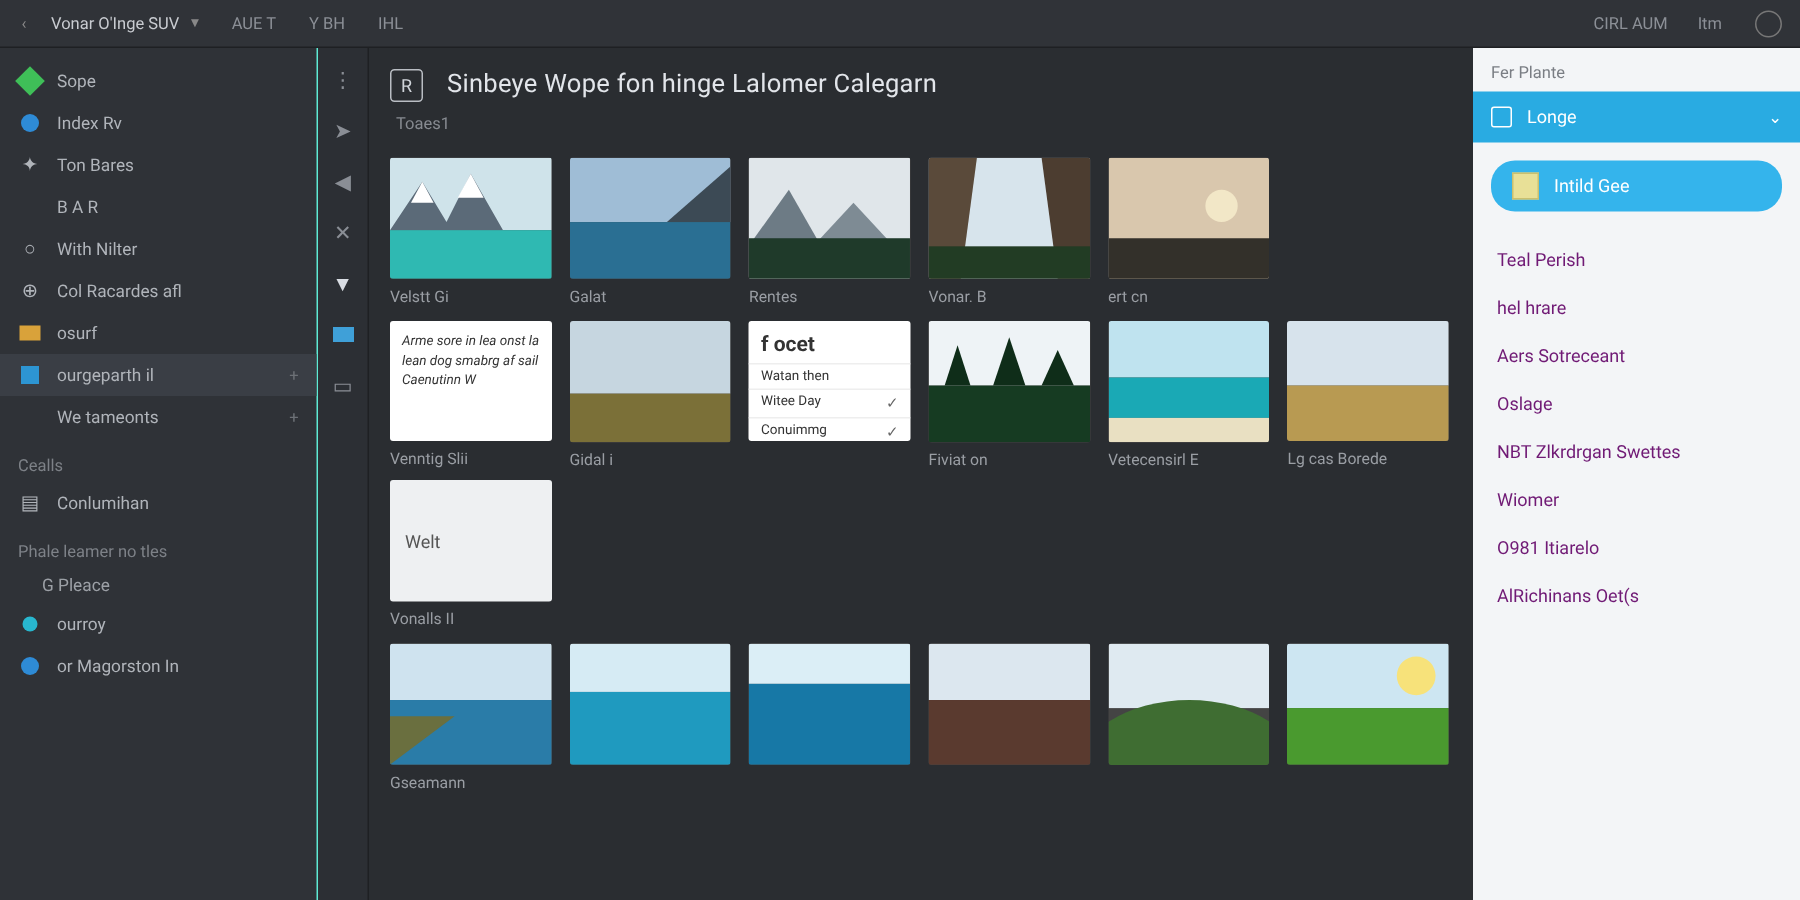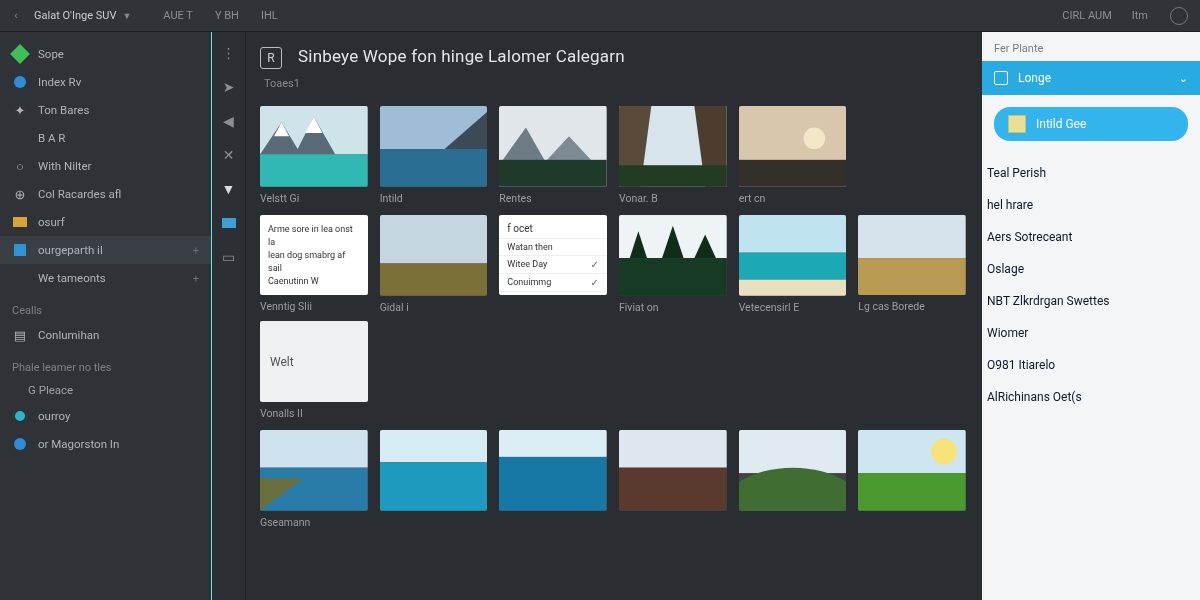--- a/index.html
+++ b/index.html
@@ -18,21 +18,21 @@
   height: 32px;
   background: #303338;
   display: flex; align-items: center;
   padding: 0 8px; gap: 4px;
   border-bottom: 1px solid #1e2023;
   font-size: 11px;
 }
 .topbar .back { width: 16px; text-align: center; color:#888; cursor:pointer;}
 .topbar .title-dd { display:flex; align-items:center; gap:6px; padding:0 6px; color:#c9ccd1; cursor:pointer;}
 .topbar .title-dd .chev { font-size:9px; color:#888;}
-.topbar .tabs { display:flex; gap:6px; margin-left:14px;}
+.topbar .tabs { display:flex; gap:6px; margin-left:2px;}
 .topbar .tab { padding:4px 8px; color:#8b8f96; cursor:pointer;}
 .topbar .spacer { flex:1;}
 .topbar .right-tab { padding:4px 8px; color:#8b8f96; cursor:pointer;}
 .topbar .search-circle {
   width:18px; height:18px; border:1.5px solid #777; border-radius:50%;
   margin-left:10px; margin-right:4px; cursor:pointer;
 }
 
 
 .main { flex:1; display:flex; min-height:0;}
@@ -91,31 +91,31 @@
 .thumb {
   width:100%; aspect-ratio: 4/3;
   border-radius:2px; overflow:hidden;
   background:#444; position:relative;
 }
 .thumb svg{ width:100%; height:100%; display:block;}
 .caption { font-size:10.5px; color:#9a9ea4; padding-top:5px;
   white-space:nowrap; overflow:hidden; text-overflow:ellipsis;}
 .thumb.textcard {
   background:#fff; color:#333; font-size:9px; line-height:1.45;
-  padding:8px; display:flex; flex-direction:column; justify-content:flex-start;
+  padding:8px; display:flex; flex-direction:column; justify-content:flex-start;font-style:italic;
 }
 .thumb.textinput {
   background:#eef0f2; display:flex; align-items:center; padding:0 10px;
   color:#555; font-size:12px;
 }
 .thumb.listcard {
   background:#fff; color:#333; font-size:9px; padding:6px 0;
   display:flex; flex-direction:column;
 }
-.thumb.listcard .lh { font-weight:400; padding:2px 8px 4px; font-size:10px;}
+.thumb.listcard .lh { font-weight:700; padding:2px 8px 4px; font-size:14px;}
 .thumb.listcard .li {
   padding:3px 8px; border-top:1px solid #eee; display:flex; justify-content:space-between;
 }
 .thumb.listcard .li .chk { color:#666; font-size:10px;}
 
 
 .inspector {
   width:218px; background:#f3f5f7;
   display:flex; flex-direction:column;
   font-size:12px; color:#333;
@@ -133,40 +133,40 @@
 .ins-pill {
   background:#34b4ec; color:#fff; border-radius:16px;
   padding:8px 14px; display:flex; align-items:center; gap:10px;
   font-size:12px; cursor:pointer;
 }
 .ins-pill .psq {
   width:18px; height:18px; background:#e8e097; border:1px solid #c9c06f;
 }
 .ins-list { display:flex; flex-direction:column; padding:4px 0;}
 .ins-item {
-  padding:9px 5px; color:#0f172a; cursor:pointer;
+  padding:9px 16px; color:#701a75; cursor:pointer;
   white-space:nowrap; overflow:hidden; text-overflow:ellipsis;
 }
 
 
 .green-diamond{
   width:14px; height:14px; background:#3fbf58; transform:rotate(45deg);
 }
 .blue-dot{ width:12px;height:12px;border-radius:50%;background:#2e8bd6;}
 .cyan-dot{ width:10px;height:10px;border-radius:50%;background:#28b7cf;}
 .list-ico{ width:14px;height:10px;background:#d9a23a;}
 .sq-ico{ width:12px;height:12px;background:#2d95d3;}
 </style>
 </head>
 <body>
 
 <div class="topbar">
   <div class="back">‹</div>
   <div class="title-dd">
-    <span>Galat O'Inge SUV</span>
+    <span>Vonar O'Inge SUV</span>
     <span class="chev">▼</span>
   </div>
   <div class="tabs">
     <div class="tab">AUE T</div>
     <div class="tab">Y BH</div>
     <div class="tab">IHL</div>
   </div>
   <div class="spacer"></div>
   <div class="right-tab">CIRL AUM</div>
   <div class="right-tab">Itm</div>
@@ -279,21 +279,21 @@
           <div class="caption">Velstt Gi</div>
         </div>
         <div class="card" style="grid-column: span 1;">
           <div class="thumb">
             <svg viewBox="0 0 100 75" preserveAspectRatio="none">
               <rect width="100" height="40" fill="#9fbdd6"></rect>
               <polygon points="60,40 100,5 100,40" fill="#3c4a55"></polygon>
               <rect y="40" width="100" height="35" fill="#2a6f93"></rect>
             </svg>
           </div>
-          <div class="caption">Intild</div>
+          <div class="caption">Galat</div>
         </div>
         <div class="card" style="grid-column: span 1;">
           <div class="thumb">
             <svg viewBox="0 0 100 75" preserveAspectRatio="none">
               <rect width="100" height="75" fill="#e0e6ea"></rect>
               <polygon points="0,55 25,20 45,55" fill="#6d7b85"></polygon>
               <polygon points="40,55 65,28 90,55" fill="#7e8b94"></polygon>
               <rect y="50" width="100" height="25" fill="#1f3a2a"></rect>
             </svg>
           </div>

